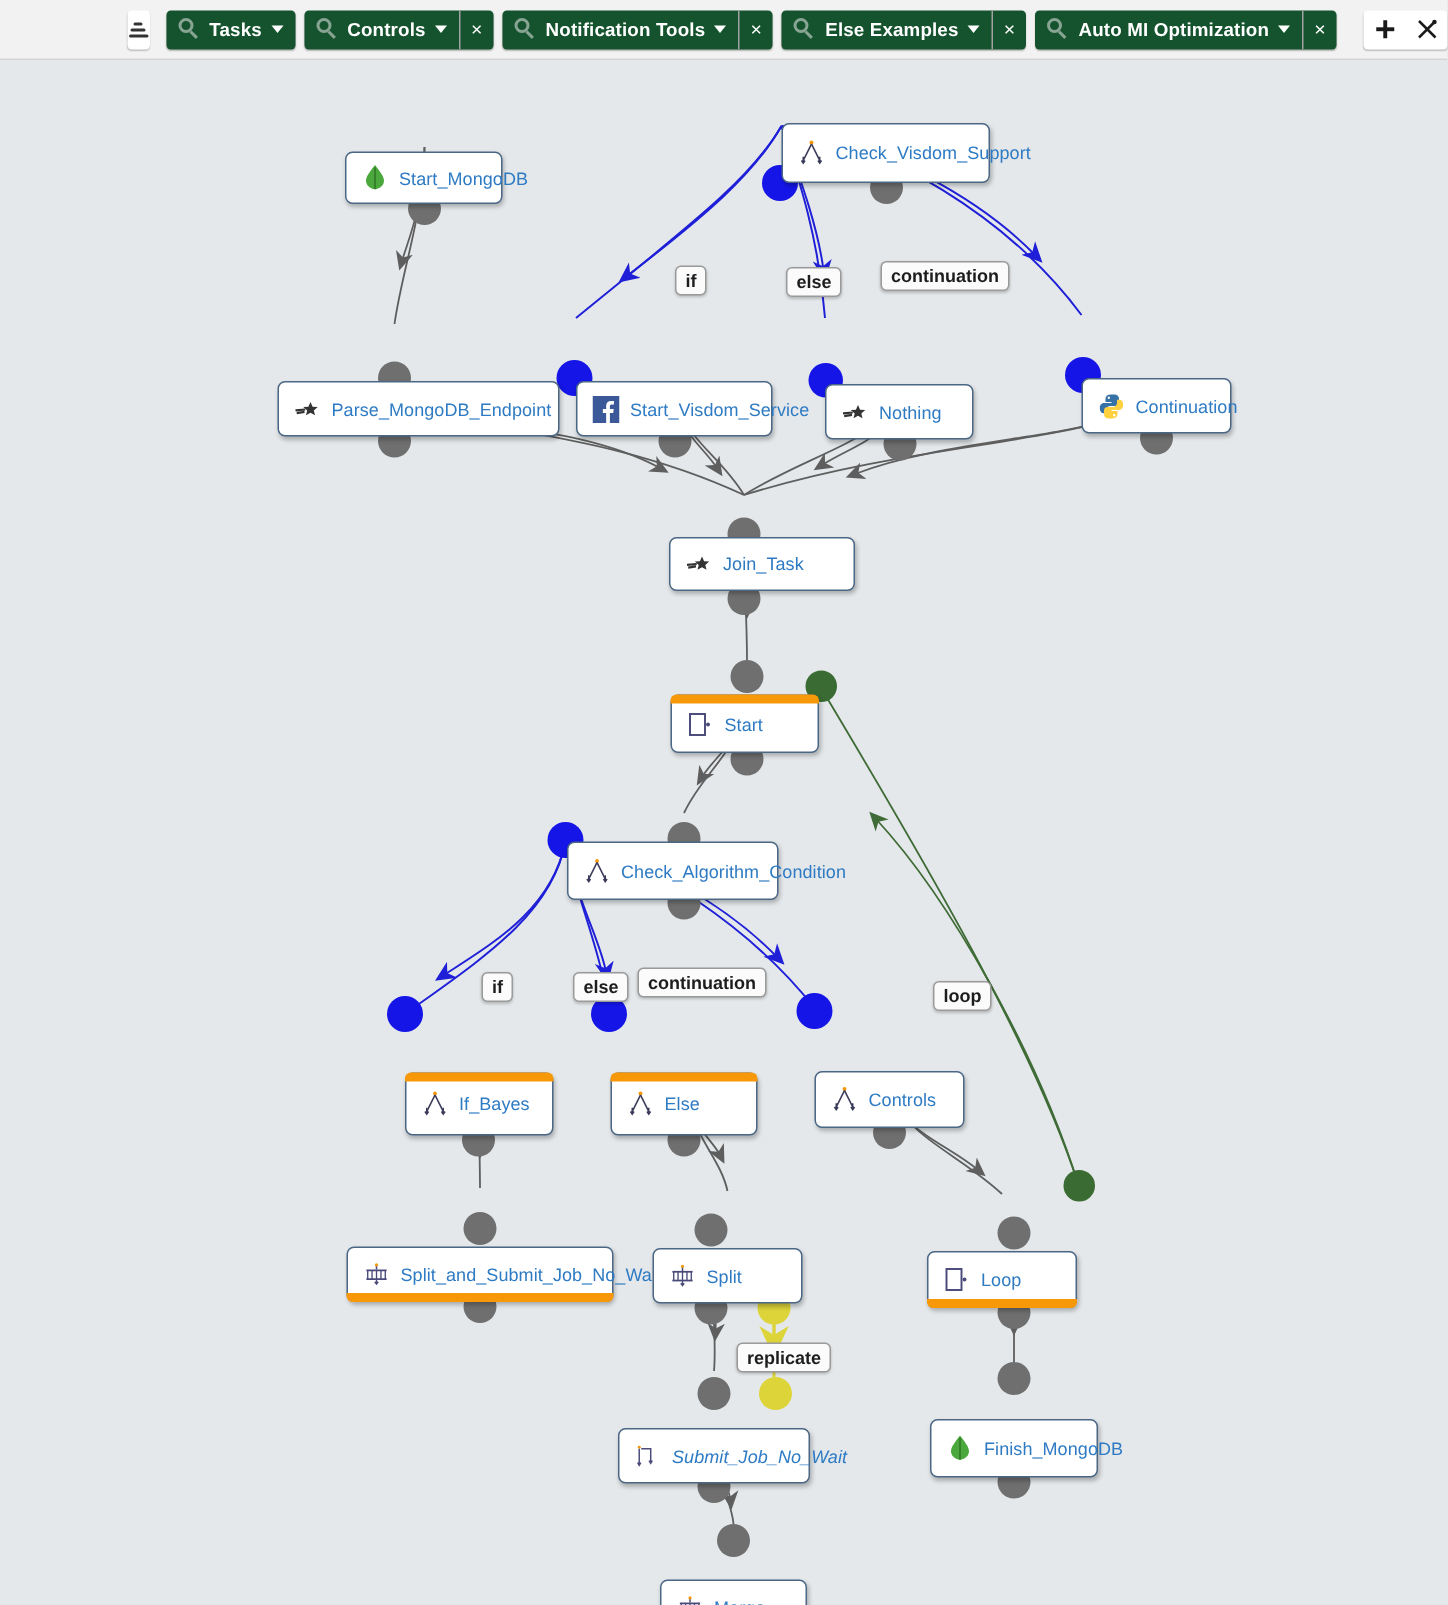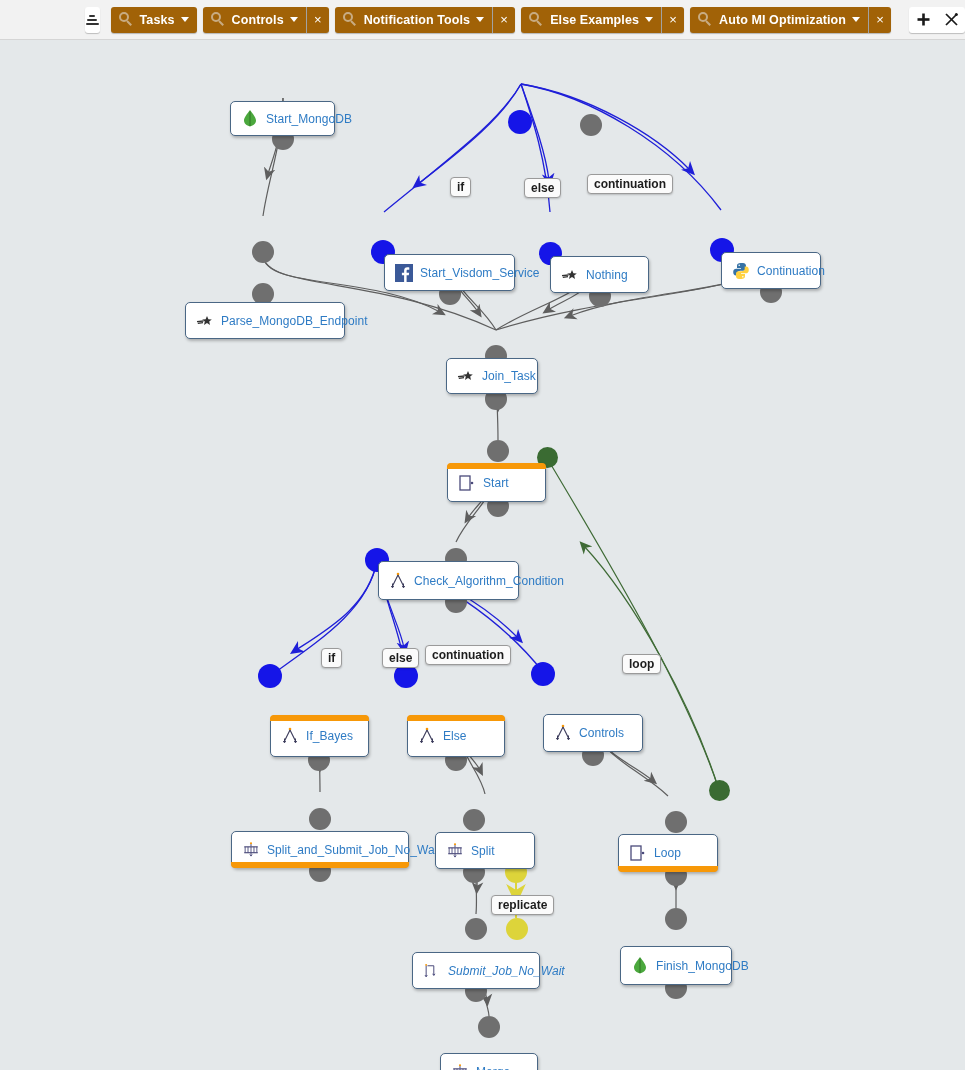--- a/index.html
+++ b/index.html
@@ -27,21 +27,21 @@
     margin-left:85px;margin-right:11px;cursor:pointer;
   }
   .hamburger{display:flex;flex-direction:column;gap:2px;align-items:center;}
   .hamburger i{display:block;background:#333;height:2px;border-radius:1px;}
   .hamburger i:nth-child(1){width:6px;}
   .hamburger i:nth-child(2){width:10px;}
   .hamburger i:nth-child(3){width:13px;}
 
   .tab{
     display:flex;align-items:center;height:26px;
-    background:#a16207;color:#fff;border-radius:3px;
+    background:#14532d;color:#fff;border-radius:3px;
     box-shadow:0 1px 1px rgba(0,0,0,.25);
     margin-right:6px;overflow:hidden;
     font-size:12.5px;font-weight:bold;
   }
   .tab .tab-main{display:flex;align-items:center;padding:0 8px;height:100%;cursor:pointer;}
   .tab .tab-ico{
     width:15px;height:15px;margin-right:6px;position:relative;flex:0 0 auto;
     opacity:.55;
   }
   .tab .tab-ico:before{
@@ -337,22 +337,34 @@
   <div class="node" style="left:230px;top:61px;width:105px;height:35px;">
     <span class="nicon">
       <svg width="14" height="17" viewBox="0 0 14 17">
           <path d="M7 0 C10 4 13 7.5 13 10.5 C13 13.4 10.5 15.6 7 16.4 C3.5 15.6 1 13.4 1 10.5 C1 7.5 4 4 7 0 Z" fill="#4ba83d"></path>
           <path d="M7 1.5 L7 16" stroke="#2d6e24" stroke-width="0.9"></path>
         </svg>
     </span>
     <span class="nlabel">Start_MongoDB</span>
   </div>
 
-
-  <div class="node" style="left:185px;top:214px;width:160px;height:37px;margin-top:48px;">
+  <div class="node" style="left:521px;top:42px;width:139px;height:40px;">
+    <span class="nicon">
+      <svg width="18" height="18" viewBox="0 0 18 18">
+          <circle cx="9" cy="2" r="1.3" fill="#f79808"></circle>
+          <path d="M9 3 L3.5 14" stroke="#3a3a5a" stroke-width="1.1" fill="none"></path>
+          <path d="M9 3 L14.5 14" stroke="#3a3a5a" stroke-width="1.1" fill="none"></path>
+          <path d="M3.5 11.5 L3.5 15.3 M2.3 14 L3.5 15.8 L4.7 14" stroke="#3a3a5a" stroke-width="1" fill="none"></path>
+          <path d="M14.5 11.5 L14.5 15.3 M13.3 14 L14.5 15.8 L15.7 14" stroke="#3a3a5a" stroke-width="1" fill="none"></path>
+        </svg>
+    </span>
+    <span class="nlabel">Check_Visdom_Support</span>
+  </div>
+
+  <div class="node" style="left:185px;top:214px;width:188px;height:37px;">
     <span class="nicon">
       <svg width="18" height="14" viewBox="0 0 18 14">
           <path d="M11 2 L12.4 5.2 L15.8 5.4 L13.2 7.6 L14 10.9 L11 9.1 L8 10.9 L8.8 7.6 L6.2 5.4 L9.6 5.2 Z" fill="#333"></path>
           <path d="M1 7.6 L7.5 7 M1.8 9.4 L7 8.6" stroke="#333" stroke-width="1.4"></path>
         </svg>
     </span>
     <span class="nlabel">Parse_MongoDB_Endpoint</span>
   </div>
 
   <div class="node" style="left:384px;top:214px;width:131px;height:37px;">
@@ -378,21 +390,21 @@
   <div class="node" style="left:721px;top:212px;width:100px;height:37px;">
     <span class="nicon">
       <svg width="18" height="18" viewBox="0 0 18 18">
         <path d="M8.8 1 C6.3 1 5 2 5 3.8 V6 h4 v0.7 H4.2 C2.5 6.7 1.2 7.7 1.2 10.1 c0 2.3 1.1 3.4 2.7 3.4 h1.4 v-2 c0-1.7 1.3-2.8 3-2.8 h3.3 c1.4 0 2.4-1 2.4-2.3 V3.8 C14 2.2 12.8 1 11 1 Z M7.2 2.4 a0.8 0.8 0 1 1 0 1.6 0.8 0.8 0 0 1 0-1.6 Z" fill="#3672a5"></path>
         <path d="M9.2 17 c2.5 0 3.8-1 3.8-2.8 V12 H9 v-0.7 h4.8 c1.7 0 3-1 3-3.4 0-2.3-1.1-3.4-2.7-3.4 h-1.4 v2 c0 1.7-1.3 2.8-3 2.8 H6.4 c-1.4 0-2.4 1-2.4 2.3 v2.6 C4 15.8 5.2 17 7 17 Z M10.8 15.6 a0.8 0.8 0 1 1 0-1.6 0.8 0.8 0 0 1 0 1.6 Z" fill="#ffd13f"></path>
       </svg>
     </span>
     <span class="nlabel">Continuation</span>
   </div>
 
-  <div class="node" style="left:446px;top:318px;width:92px;height:36px;">
+  <div class="node" style="left:446px;top:318px;width:124px;height:36px;">
     <span class="nicon">
       <svg width="18" height="14" viewBox="0 0 18 14">
           <path d="M11 2 L12.4 5.2 L15.8 5.4 L13.2 7.6 L14 10.9 L11 9.1 L8 10.9 L8.8 7.6 L6.2 5.4 L9.6 5.2 Z" fill="#333"></path>
           <path d="M1 7.6 L7.5 7 M1.8 9.4 L7 8.6" stroke="#333" stroke-width="1.4"></path>
         </svg>
     </span>
     <span class="nlabel">Join_Task</span>
   </div>
 
   <div class="node bar-top" style="left:447px;top:423px;width:99px;height:39px;">

